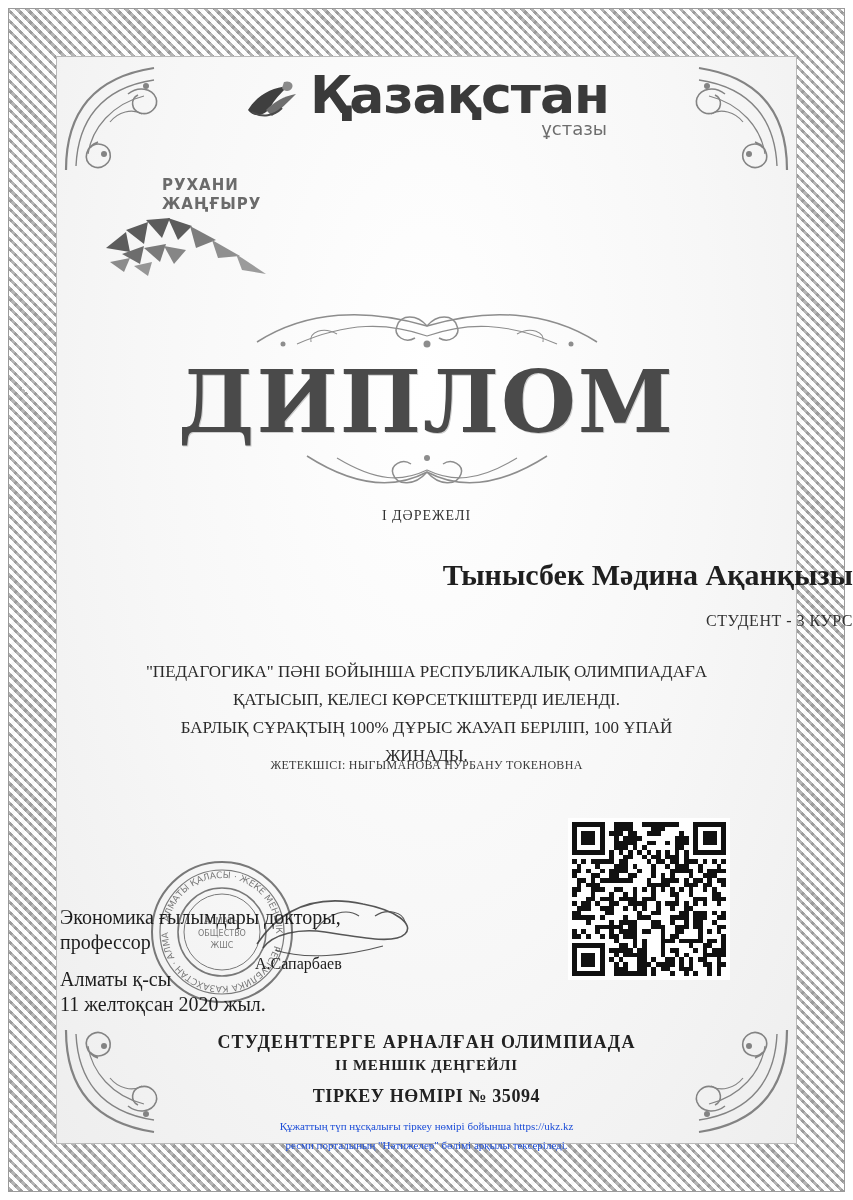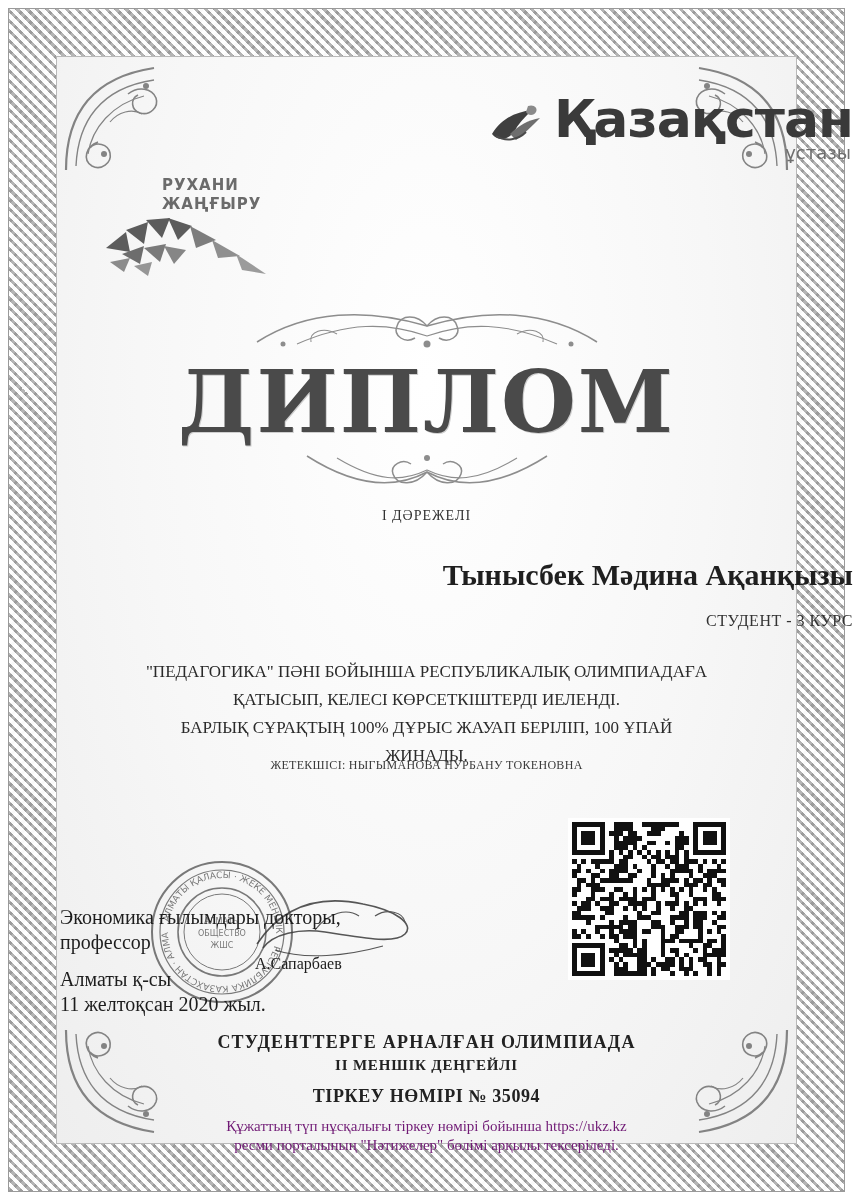--- a/index.html
+++ b/index.html
@@ -67,23 +67,22 @@
   .corner.tr { right: 58px; top: 58px;  transform: scaleX(-1); }
   .corner.bl { left: 58px;  bottom: 58px; transform: scaleY(-1); }
   .corner.br { right: 58px; bottom: 58px; transform: scale(-1,-1); }
 
   
   .logo-wrap {
     position: absolute;
     left: 0; right: 0;
     top: 66px;
     display: flex;
-    justify-content: flex-end;
+    justify-content: center;
     align-items: flex-start;
-    margin-top: 24px;
   }
   .logo-bird { margin-right: 6px; margin-top: 14px; }
   .logo-text-block { position: relative; }
   .logo-title {
     font-family: "DejaVu Sans", sans-serif;
     font-weight: bold;
     font-size: 52px;
     line-height: 58px;
     letter-spacing: -1px;
     color: #3a3a3a;
@@ -261,24 +260,24 @@
   }
   .footer-reg {
     font-family: "Liberation Serif", serif;
     font-weight: bold;
     font-size: 18px;
     letter-spacing: .6px;
     margin-top: 12px;
   }
   .footer-note {
     font-family: "Liberation Serif", serif;
-    font-size: 15px;
+    font-size: 11px;
     line-height: 19px;
     margin-top: 10px;
-    color: #701a75;
+    color: #1d4ed8;
   }
 </style>
 </head>
 <body>
 
 <div id="page">
 
   <div class="border-outer"></div>
   <div class="border-inner-mask"></div>
   <div class="paper-tint"></div>

